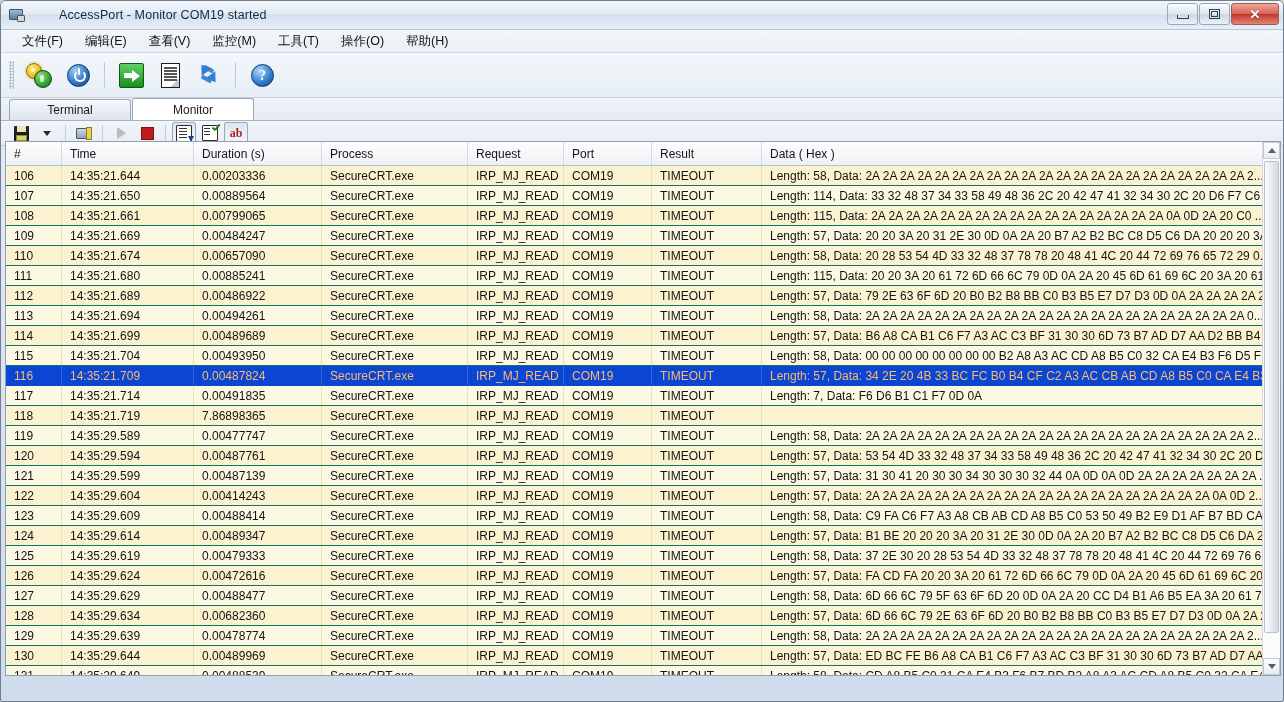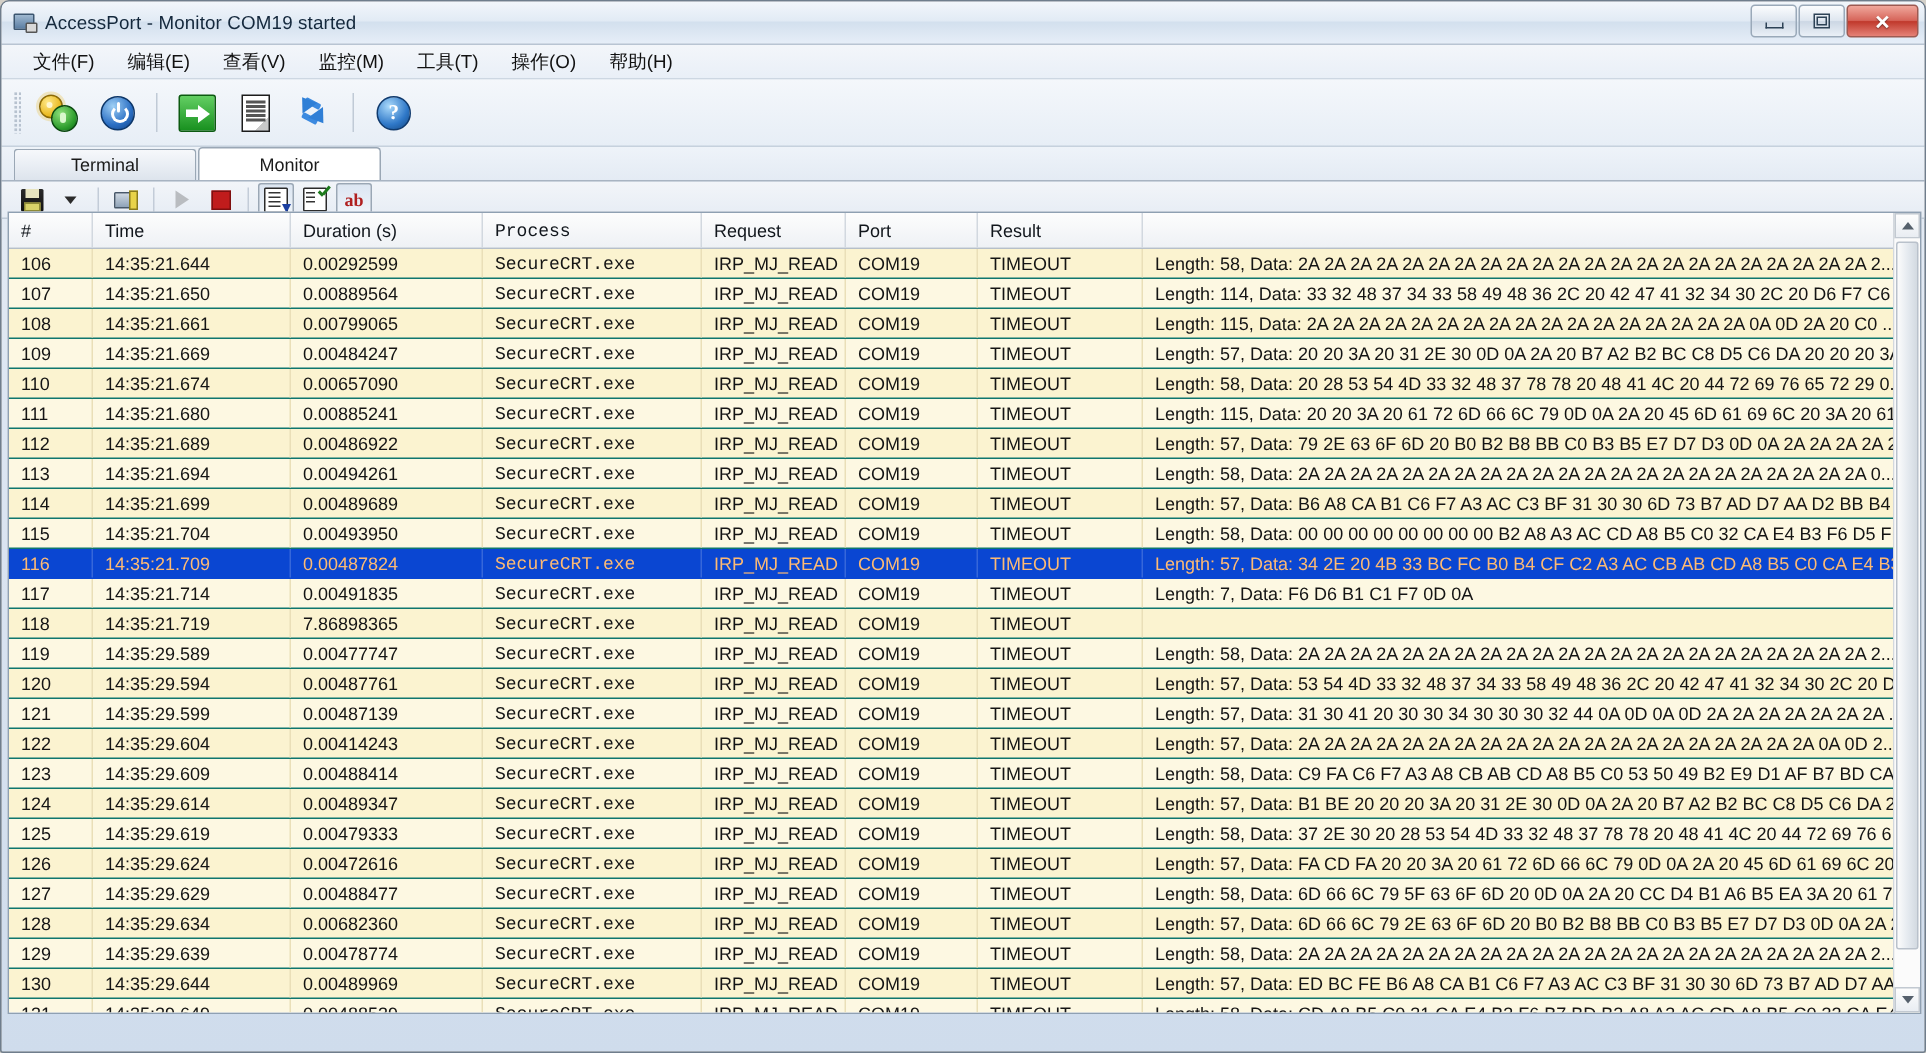--- a/index.html
+++ b/index.html
@@ -20,20 +20,21 @@
   }
 
   
   .titlebar {
     height: 28px;
     display: flex; align-items: center;
     padding: 0 2px 0 7px;
     background: linear-gradient(to bottom, #f2f6fb 0%, #e2ebf5 45%, #d3e0ee 50%, #e6eef8 100%);
     border-bottom: 1px solid #b8c4d2;
     position: relative;
+    gap: 29px;
   }
   .title-icon {
     width: 16px; height: 14px; margin-right: 6px;
     position: relative; flex: 0 0 auto;
   }
   .title-icon .scr {
     position: absolute; left: 1px; top: 1px;
     width: 12px; height: 9px;
     background: linear-gradient(to bottom,#9fb8d0,#5b7ea3);
     border: 1px solid #3c5670; border-radius: 1px;
@@ -270,21 +271,21 @@
     font-size: 12px; color: #141414;
     display: flex; align-items: center;
     padding-left: 8px;
     border-right: 1px solid #eadfb8;
     box-sizing: border-box;
     white-space: nowrap; overflow: hidden;
   }
   .c-idx { width: 56px; }
   .c-time { width: 132px; }
   .c-dur { width: 128px; }
-  .c-proc { width: 146px; font-family: Liberation Mono, monospace; }
+  .c-proc { width: 146px; }
   .c-req  { width: 96px; }
   .c-port { width: 88px; }
   .c-res  { width: 110px; }
   .c-data { width: 504px; border-right: none; }
 
   
   .vscroll {
     position: absolute; right: 0; top: 0; bottom: 0; width: 17px;
     background: #f4f4f4; border-left: 1px solid #d3d8de;
     display: flex; flex-direction: column;
@@ -449,26 +450,27 @@
 
   <div class="grid-wrap">
     <div class="grid-head">
       <div class="hcell c-idx">#</div>
       <div class="hcell c-time">Time</div>
       <div class="hcell c-dur">Duration (s)</div>
       <div class="hcell c-proc">Process</div>
       <div class="hcell c-req">Request</div>
       <div class="hcell c-port">Port</div>
       <div class="hcell c-res">Result</div>
+      <div class="hcell c-data">Data ( Hex )</div>
     </div>
     <div class="grid-body" id="grid-body">
         <div class="row">
           <div class="cell c-idx">106</div>
           <div class="cell c-time">14:35:21.644</div>
-          <div class="cell c-dur">0.00292599</div>
+          <div class="cell c-dur">0.00203336</div>
           <div class="cell c-proc">SecureCRT.exe</div>
           <div class="cell c-req">IRP_MJ_READ</div>
           <div class="cell c-port">COM19</div>
           <div class="cell c-res">TIMEOUT</div>
           <div class="cell c-data">Length: 58, Data: 2A 2A 2A 2A 2A 2A 2A 2A 2A 2A 2A 2A 2A 2A 2A 2A 2A 2A 2A 2A 2A 2A 2...</div>
         </div>
         <div class="row alt">
           <div class="cell c-idx">107</div>
           <div class="cell c-time">14:35:21.650</div>
           <div class="cell c-dur">0.00889564</div>

